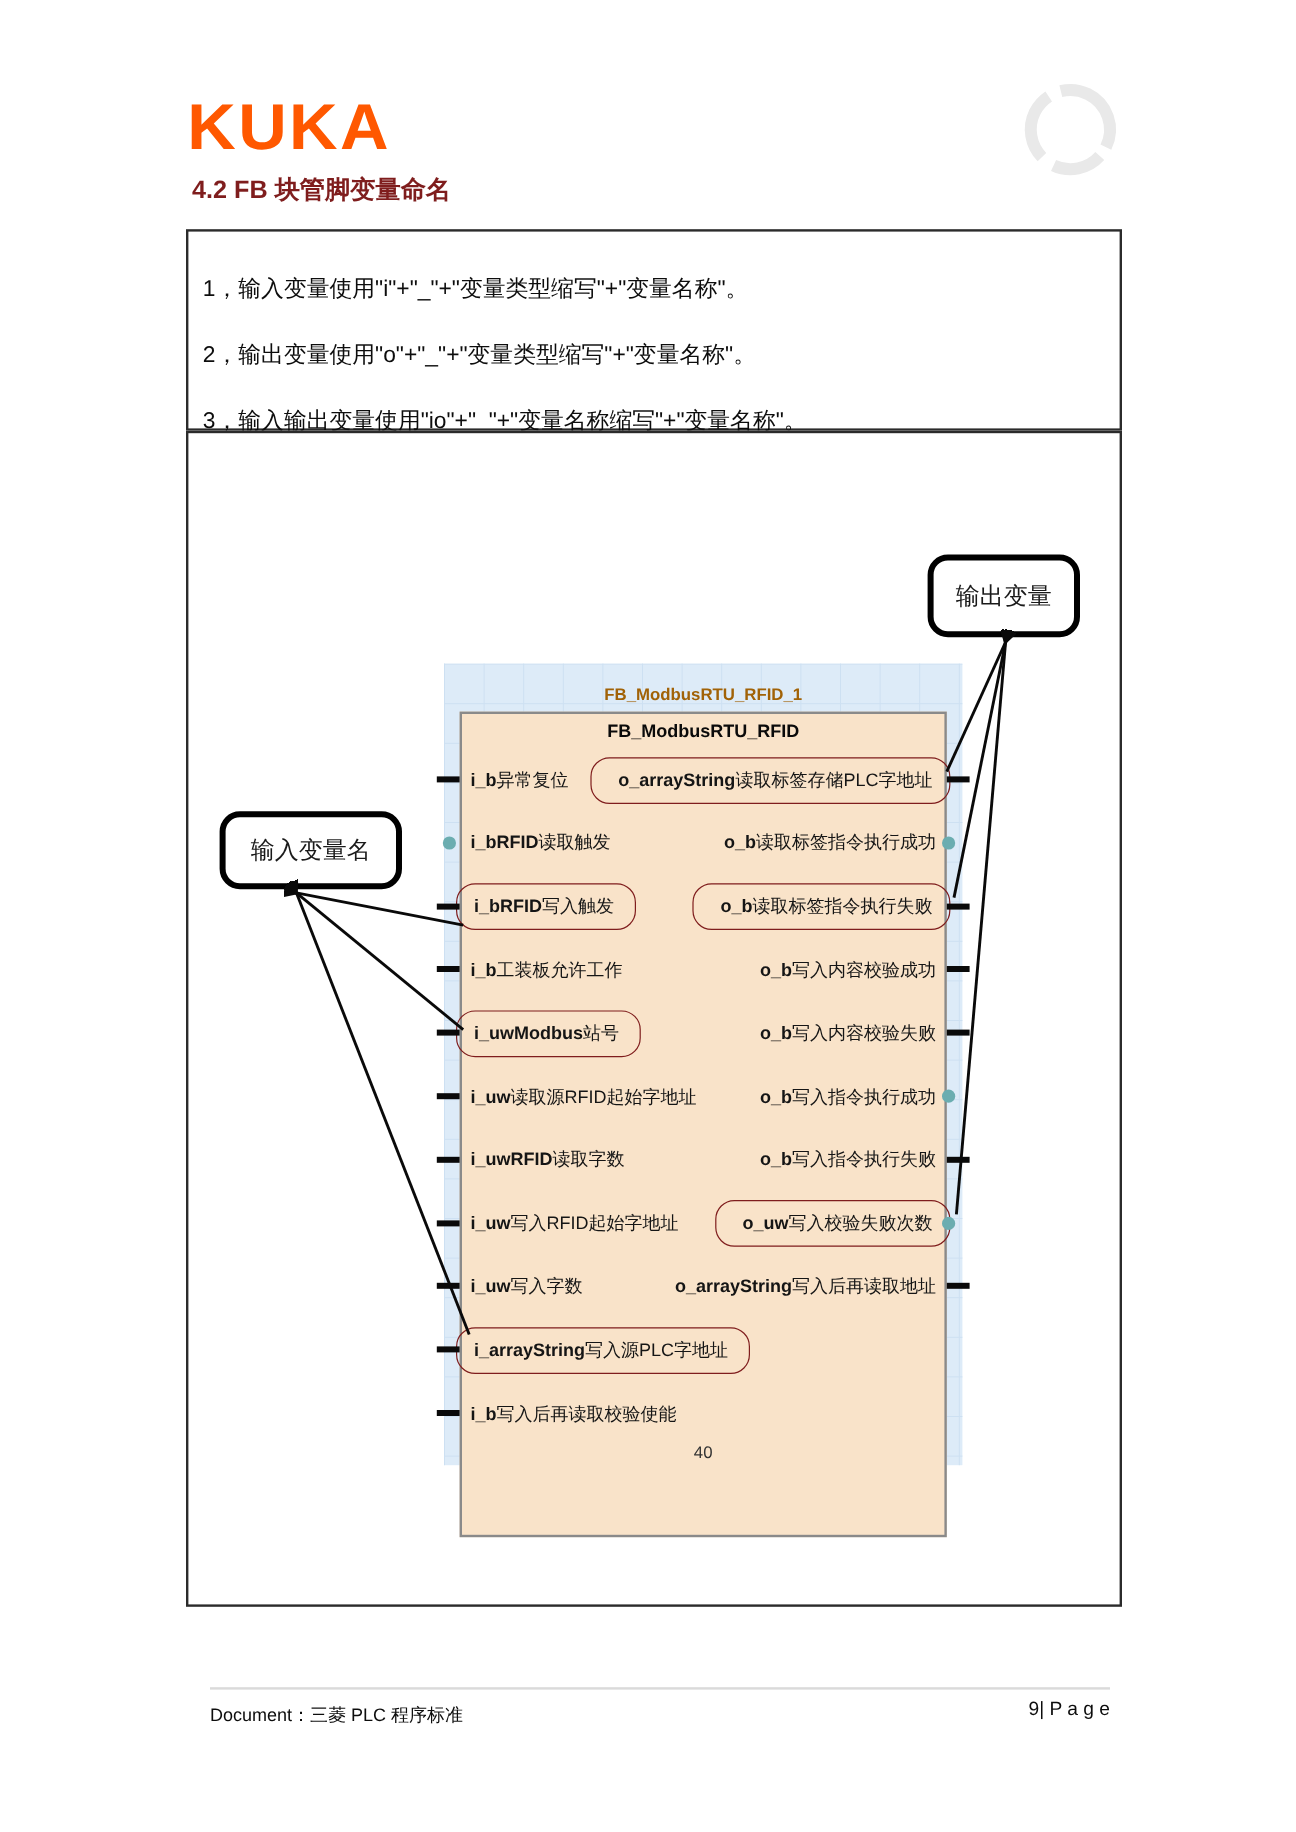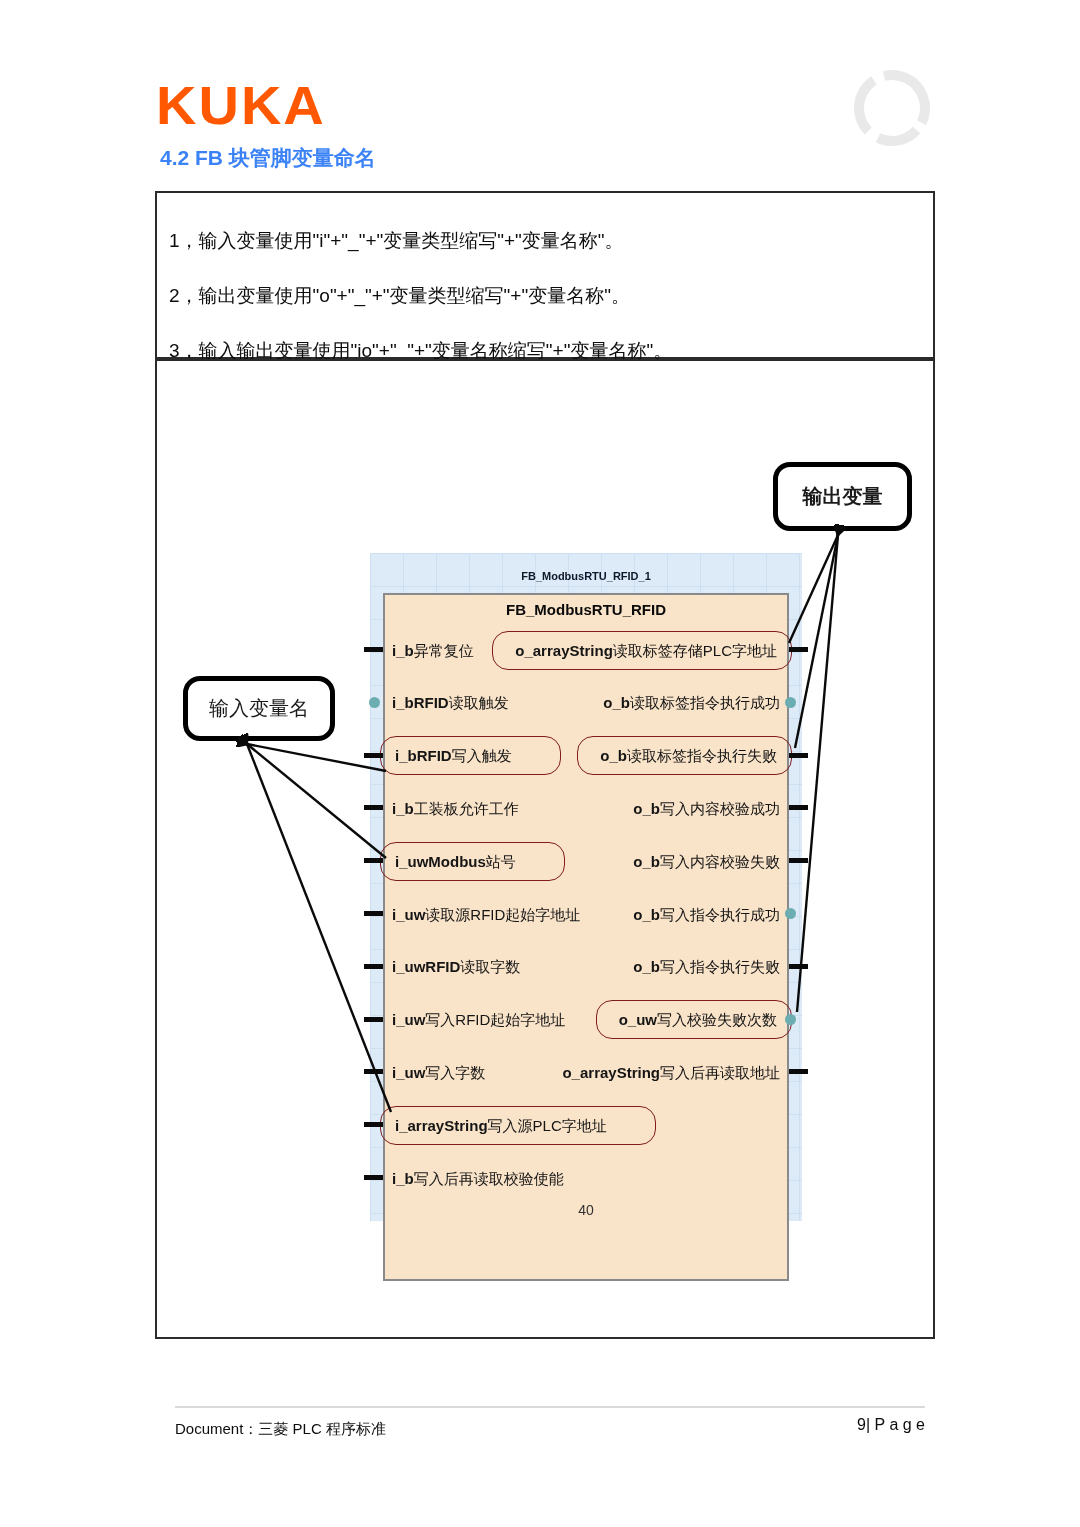--- a/index.html
+++ b/index.html
@@ -5,65 +5,65 @@
   html,body{margin:0;padding:0;}
   body{
     width:1080px;height:1527px;position:relative;overflow:hidden;
     background:#ffffff;font-family:"Liberation Sans","DejaVu Sans",sans-serif;color:#111;
   }
   .abs{position:absolute;}
 
   
   .logo{left:156px;top:74px;font-size:56px;font-weight:800;letter-spacing:2px;
         color:#ff5800;transform:scaleY(0.96);transform-origin:left top;}
-  .heading{left:160px;top:144px;font-size:21px;font-weight:600;color:#3b82f6;}
+  .heading{left:160px;top:144px;font-size:21px;font-weight:600;color:#7f1d1d;}
   .spinner{left:846px;top:60px;}
 
   
   .rules-box{left:155px;top:191px;width:776px;height:164px;border:2px solid #2b2b2b;background:#fff;}
   .rule-line{position:absolute;left:12px;font-size:19px;white-space:nowrap;color:#0d0d0d;}
   .rule-0{top:16px;} .rule-1{top:71px;} .rule-2{top:126px;}
   .diagram-box{left:155px;top:359px;width:776px;height:976px;border:2px solid #2b2b2b;background:#fff;}
 
   
   .grid{
     left:370px;top:553px;width:432px;height:668px;
     background-color:#ddebf8;
     background-image:linear-gradient(#cde0f2 1px,transparent 1px),
                      linear-gradient(90deg,#cde0f2 1px,transparent 1px);
     background-size:33px 33px;
   }
 
   
   .instance-name{left:383px;top:570px;width:406px;text-align:center;
-                 color:#0f172a;font-size:11px;font-weight:600;}
+                 color:#a16207;font-size:14px;font-weight:600;}
   .fb-block{left:383px;top:593px;width:406px;height:688px;background:#f9e3c9;
             border:2px solid #8a8a8a;box-sizing:border-box;}
   .block-title{position:absolute;left:0;right:0;top:6px;text-align:center;
                font-size:15px;font-weight:600;color:#0a0a0a;}
   .pins{position:absolute;left:0;right:0;top:0;bottom:0;}
   .pin-row{position:absolute;left:0;right:0;height:53px;display:flex;align-items:center;}
   .pin-row.left{justify-content:flex-start;padding-left:7px;}
   .pin-row.right{justify-content:flex-end;padding-right:7px;}
   .tick{position:absolute;top:50%;margin-top:-3px;width:19px;height:5px;background:#0a0a0a;}
   .left .tick{left:-21px;} .right .tick{right:-21px;}
   .dot{position:absolute;top:50%;margin-top:-6px;width:11px;height:11px;border-radius:50%;background:#6badb0;}
   .left .dot{left:-16px;} .right .dot{right:-9px;}
   .pin-label{font-size:15px;color:#151515;white-space:nowrap;line-height:1;}
   .pfx{font-weight:700;} .cn{font-weight:400;}
   .pin-label.hl{border:1px solid #7f1d1d;border-radius:16px;padding:11px 14px;background:transparent;}
-  .left .pin-label.hl{padding-right:48px;margin-left:-12px;}
+  .left .pin-label.hl{padding-right:17px;margin-left:-12px;}
   .right .pin-label.hl{padding-left:22px;margin-right:-12px;}
   .col-number{left:383px;top:1202px;width:406px;text-align:center;font-size:14px;color:#333;}
 
   
   .callout{border:5px solid #000;border-radius:17px;background:#fff;
            display:flex;align-items:center;justify-content:center;
            font-size:20px;font-weight:500;color:#1a1a1a;box-sizing:border-box;}
-  .callout-output{left:773px;top:462px;width:139px;height:69px;font-weight:bold;}
+  .callout-output{left:773px;top:462px;width:127px;height:69px;}
   .callout-input{left:183px;top:676px;width:152px;height:65px;}
 
   .overlay{left:0;top:0;width:1080px;height:1527px;pointer-events:none;}
 
   
   .footer-line{left:175px;top:1406px;width:750px;height:2px;background:#dadada;}
   .footer-left{left:175px;top:1420px;font-size:15px;color:#0d0d0d;}
   .footer-right{right:155px;top:1416px;font-size:16px;color:#0d0d0d;}
 </style>
 </head>

